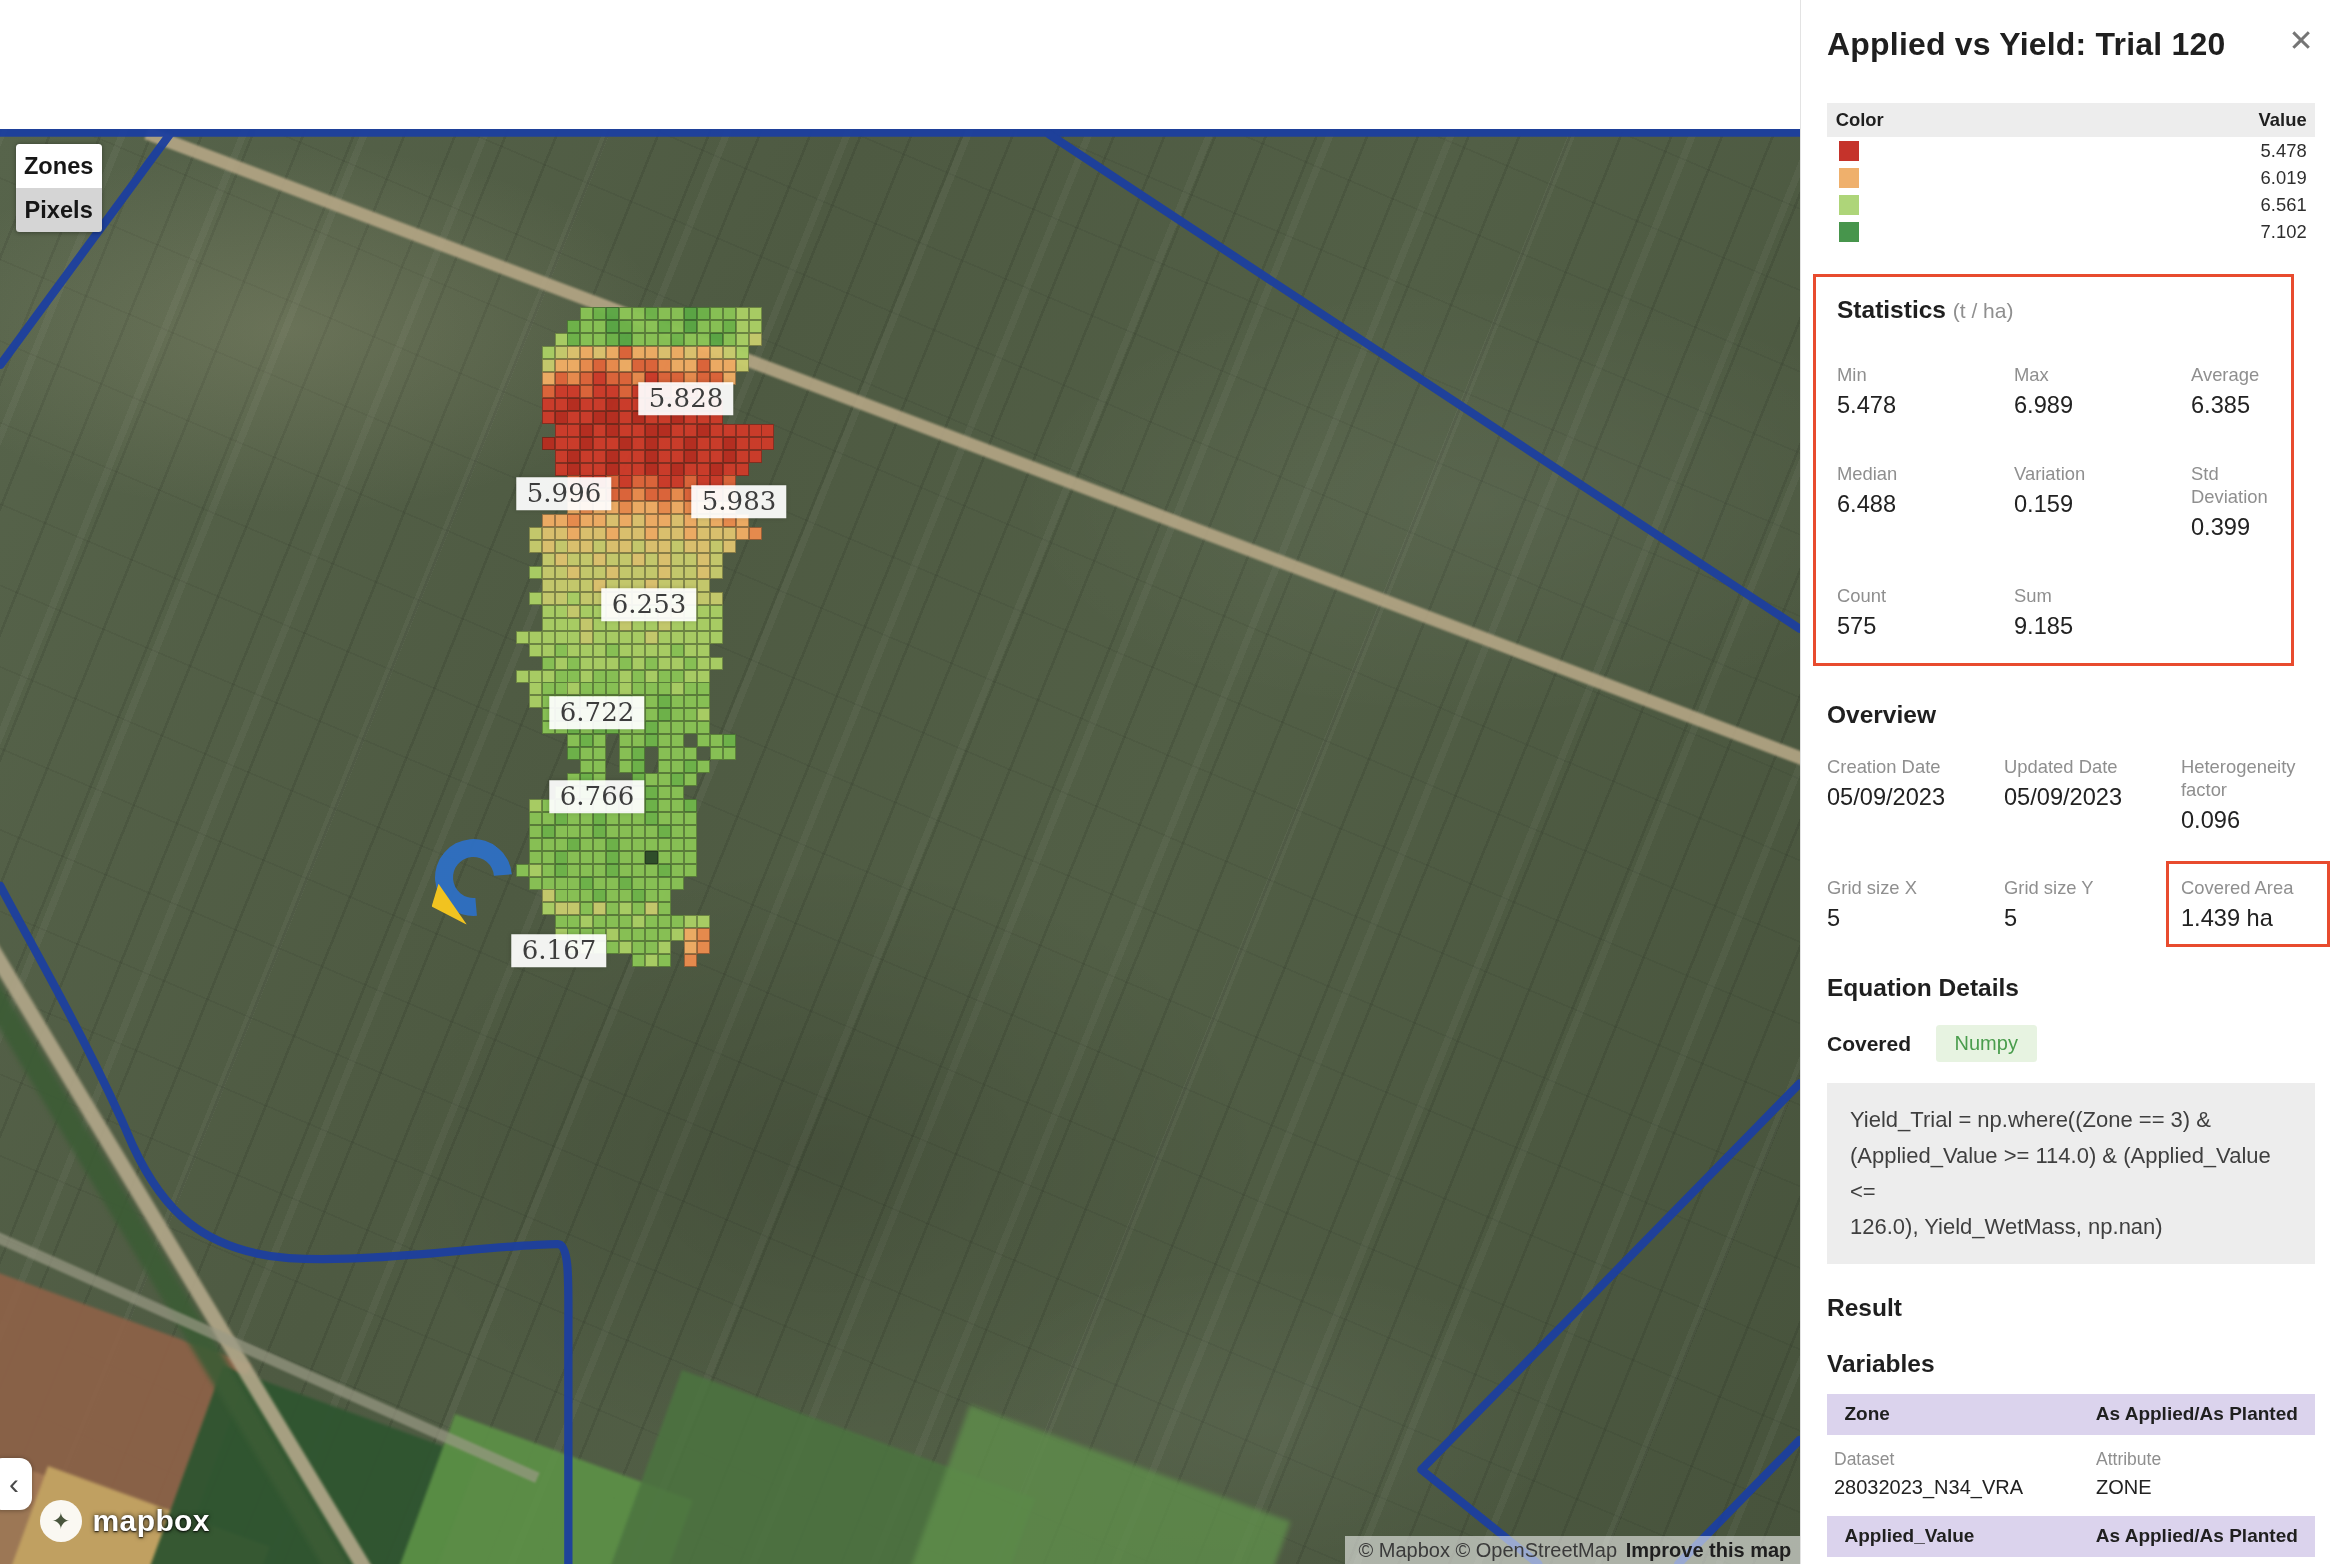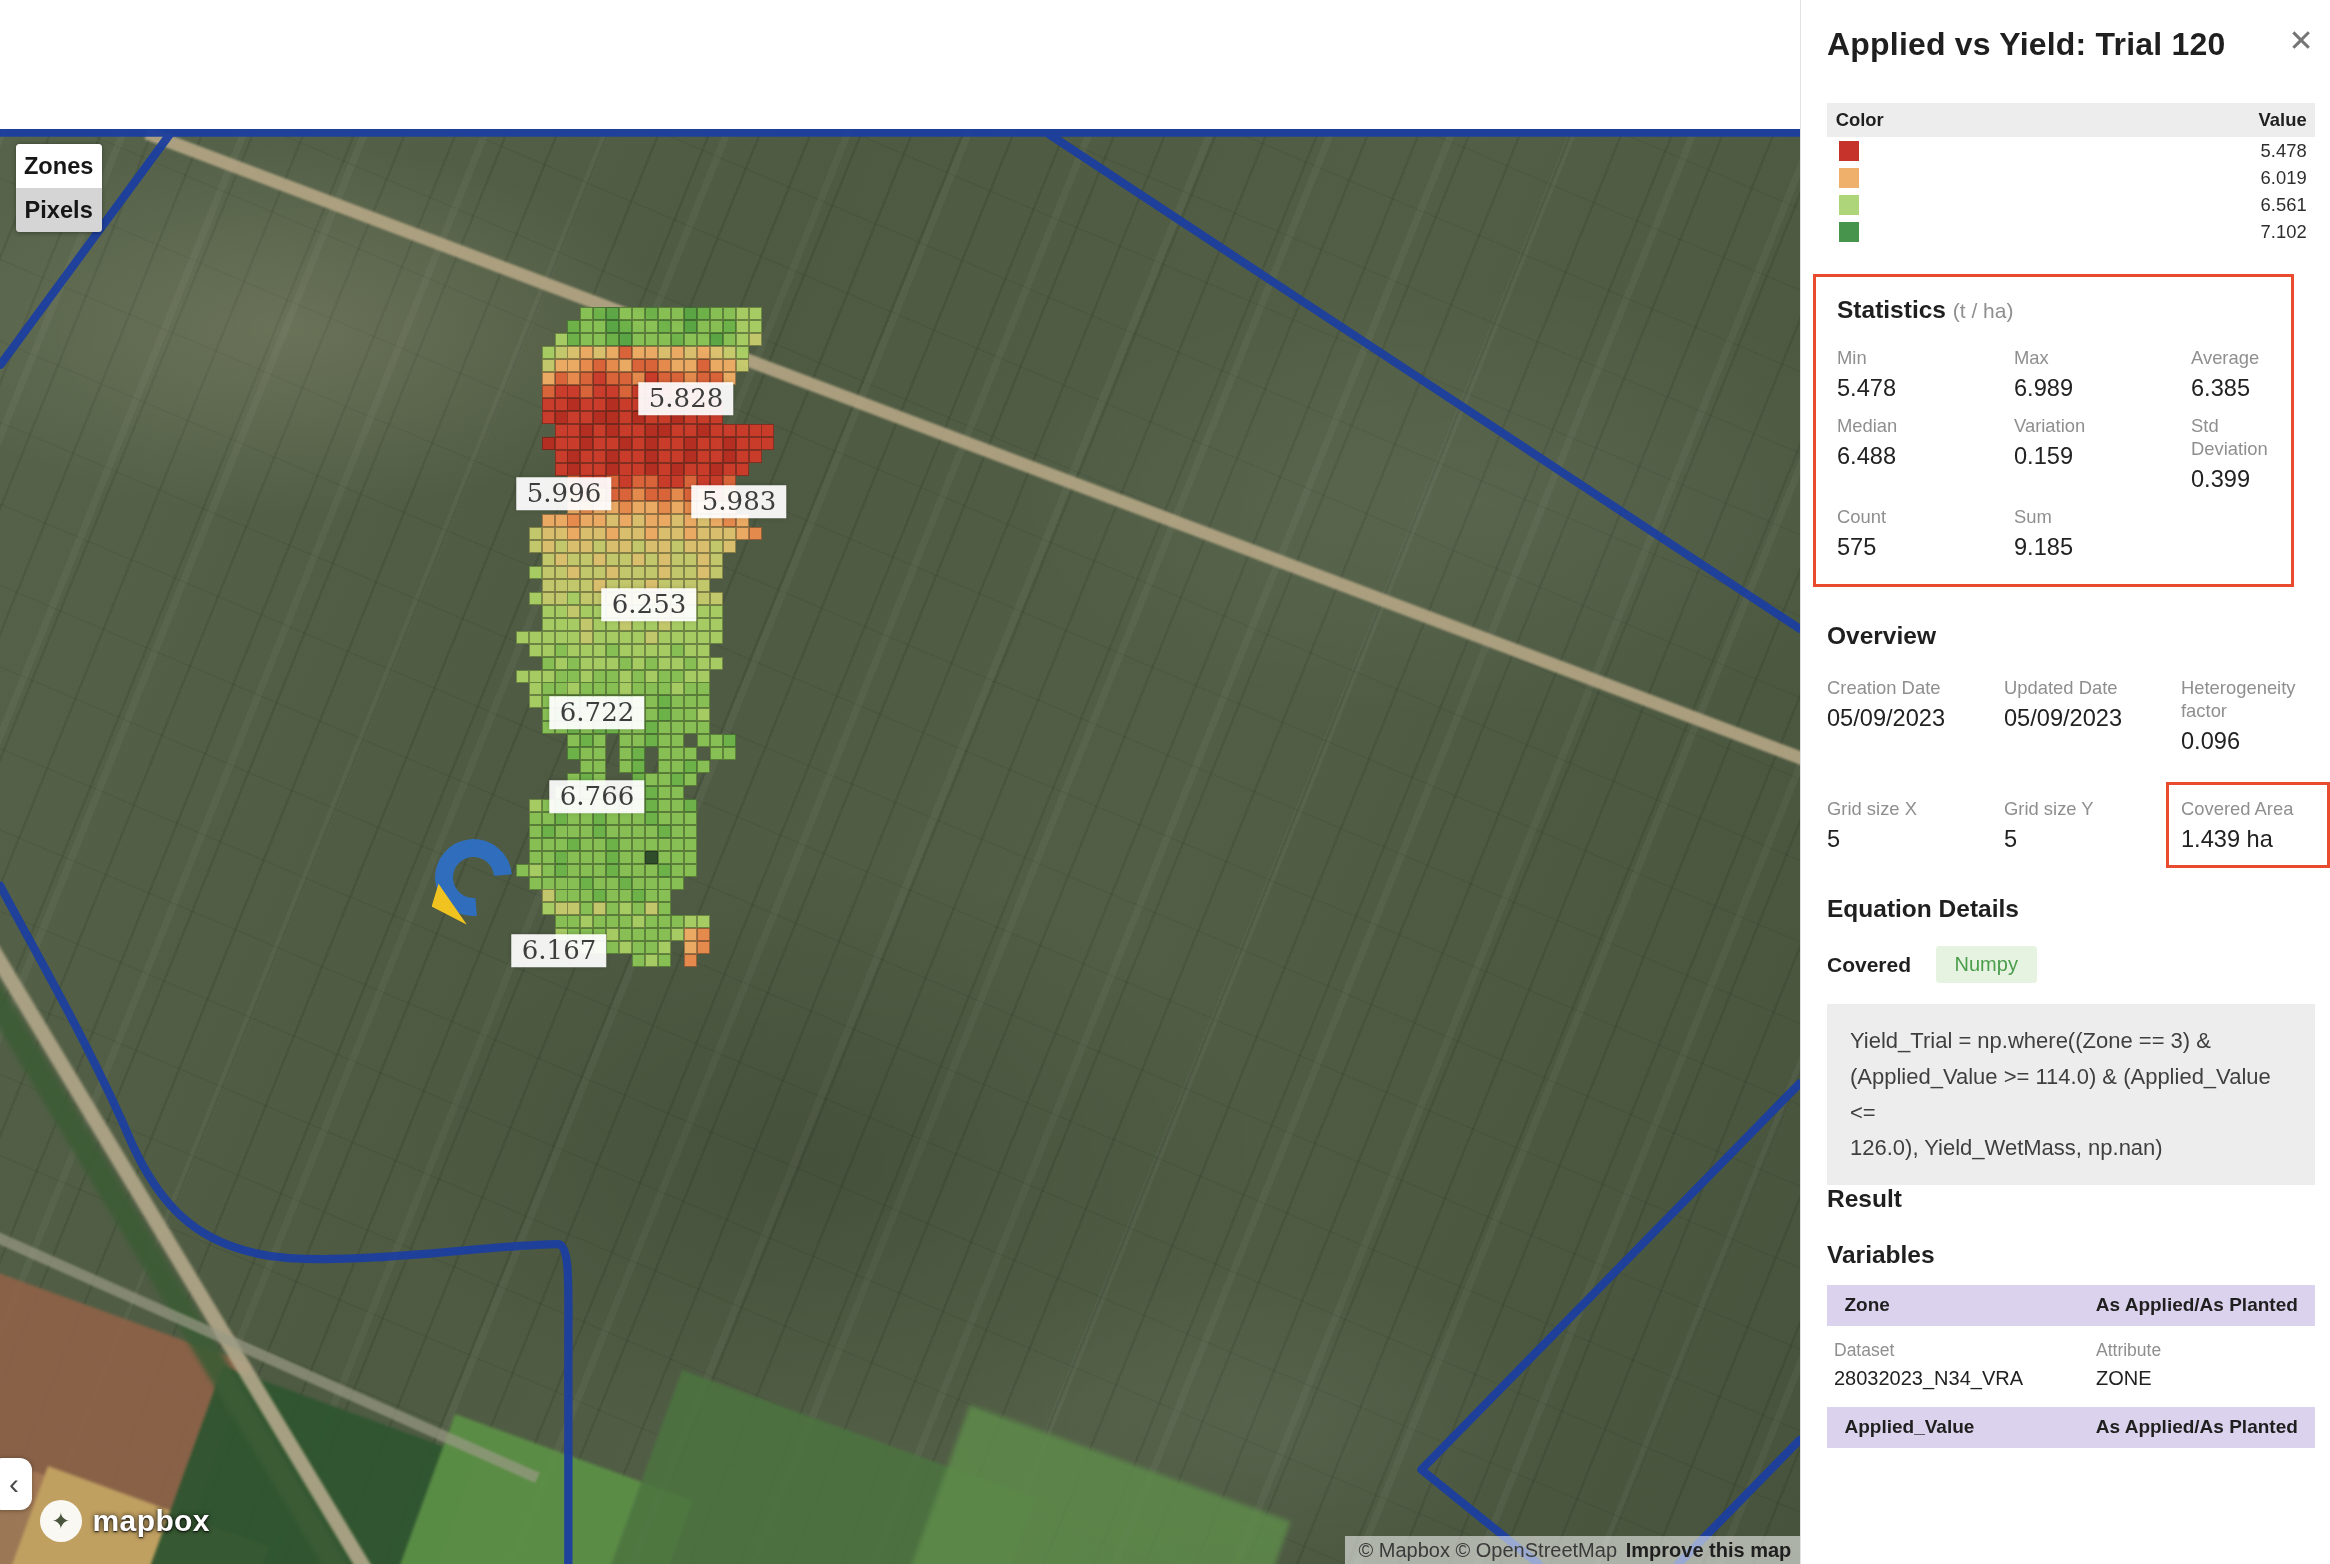--- a/index.html
+++ b/index.html
@@ -56,33 +56,33 @@
   .close-btn{position:absolute;right:1.7px;top:0;font-size:30px;color:#757575;cursor:pointer;line-height:1;}
   .legend{margin-top:40px;}
   .legend-header{display:flex;justify-content:space-between;background:#ededed;
     padding:6.1px 8.7px;font-size:18.4px;font-weight:700;color:#1f1f1f;}
   .legend-row{display:flex;justify-content:space-between;align-items:center;padding:2.6px 8.7px 2.6px 12.2px;}
   .legend-swatch{width:20px;height:20px;}
   .legend-value{font-size:18.4px;color:#2e2e2e;}
   .stats-box{border:3.5px solid #e84b2e;margin:28px 0 0 -14px;padding:19px 21px 23px;width:calc(100% - 7px);box-sizing:border-box;}
   .section-h{font-size:24.5px;font-weight:700;color:#1f1f1f;}
   .unit{font-size:21px;font-weight:400;color:#8f8f8f;}
-  .triple-grid{display:grid;grid-template-columns:177px 177px 1fr;row-gap:12px;margin-top:22px;}
+  .triple-grid{display:grid;grid-template-columns:177px 177px 1fr;row-gap:43px;margin-top:39px;}
   .item-label{font-size:18.4px;color:#8f8f8f;line-height:1.25;}
   .item-value{font-size:23.6px;color:#222;margin-top:6.1px;}
   .overview{margin-top:35px;}
   .ov-grid{display:grid;grid-template-columns:177px 177px 1fr;row-gap:42px;margin-top:26px;}
   .ov-item.boxed{outline:3.5px solid #e84b2e;outline-offset:12.2px;}
   .eq-section{margin-top:42px;}
   .eq-row{display:flex;align-items:center;gap:24.5px;margin-top:23px;}
   .eq-label{font-size:21px;font-weight:700;color:#1f1f1f;}
   .engine-chip{background:#e7f3e1;color:#4a9d4d;font-size:20px;padding:7px 19px;border-radius:3.5px;}
   .code-block{margin-top:21px;background:#ededed;padding:19px 23px;font-size:22px;color:#3f3f3f;
     line-height:1.62;white-space:pre-line;}
-  .result-section{}
+  .result-section{margin-top:30px;}
   .result-block{margin-top:17.5px;background:#ededed;padding:17.5px 23px;font-size:22px;color:#2e2e2e;}
   .vars-section{margin-top:28px;}
   .var-header{display:flex;justify-content:space-between;align-items:center;padding:9.6px 17.5px;
     font-size:19px;font-weight:700;color:#1f1f1f;margin-top:15.7px;}
   .var-header.purple{background:#dbd3ed;}
   .var-details{display:grid;grid-template-columns:262px 1fr;margin:14px 0 5.2px 7px;}
   .vd-label{font-size:17.5px;color:#8f8f8f;}
   .vd-value{font-size:20px;color:#222;margin-top:4.4px;line-height:1.3;}
 </style>
 </head>

